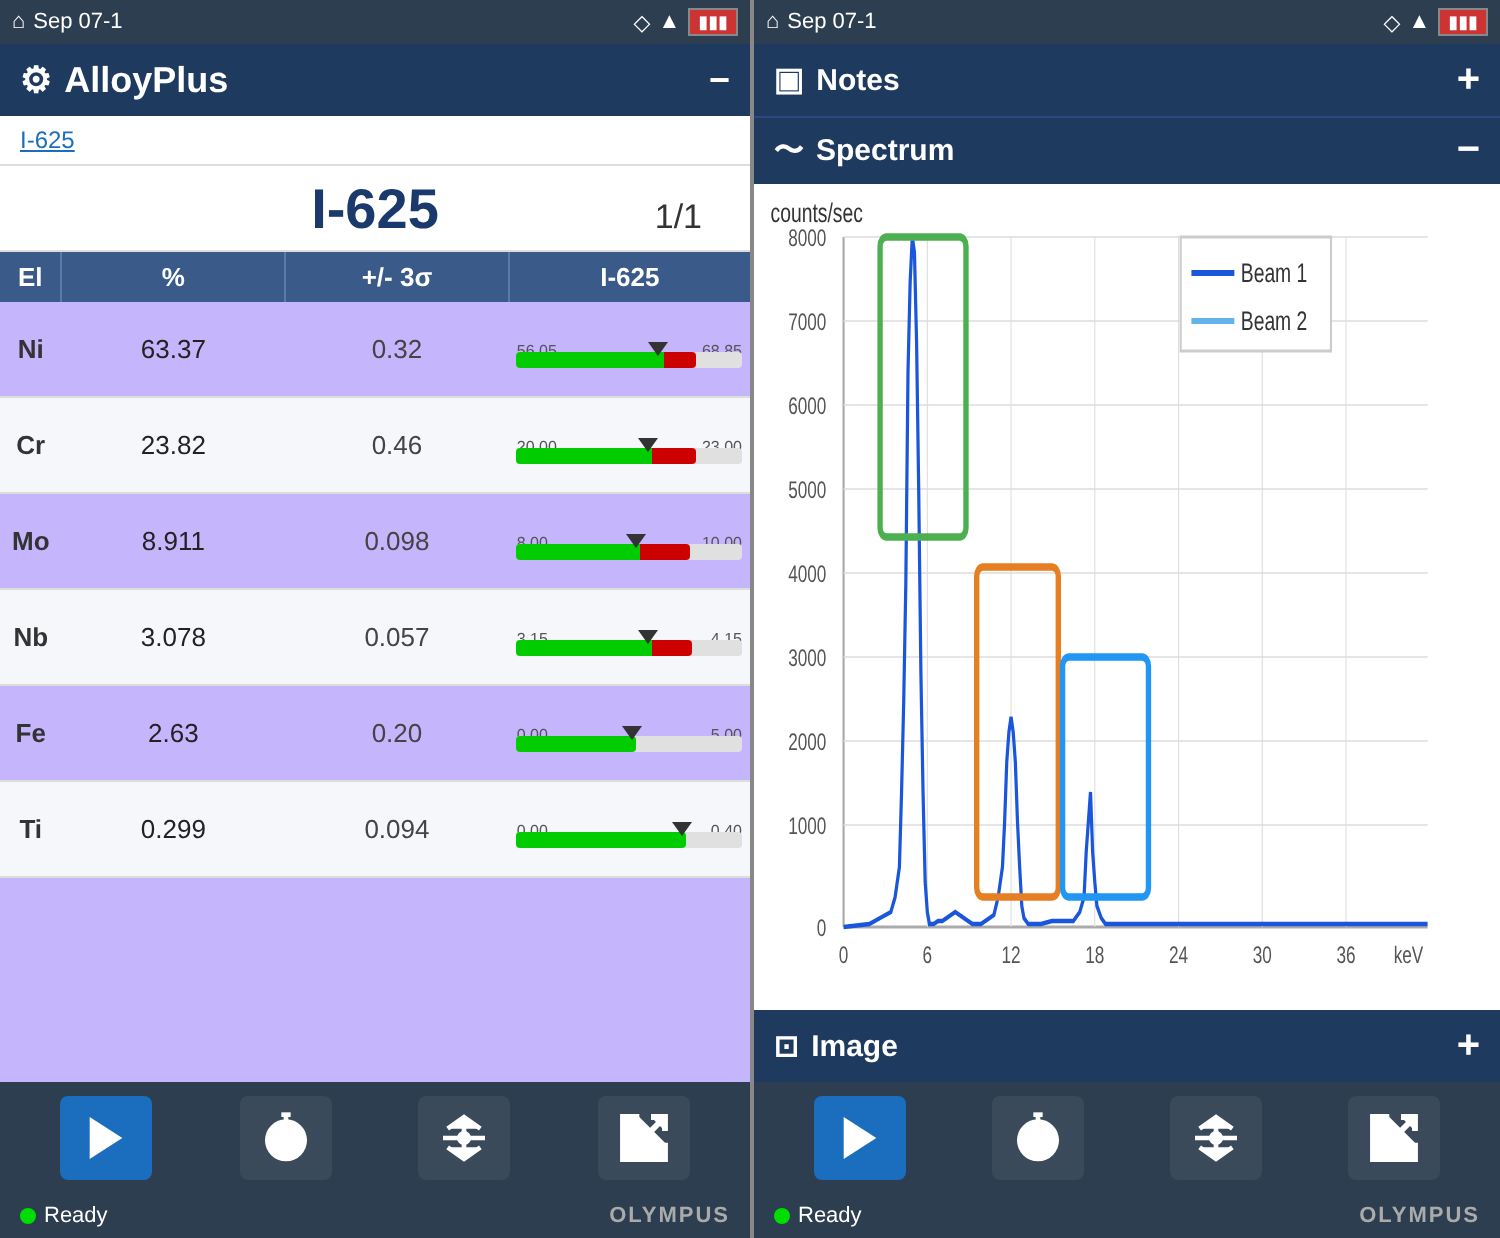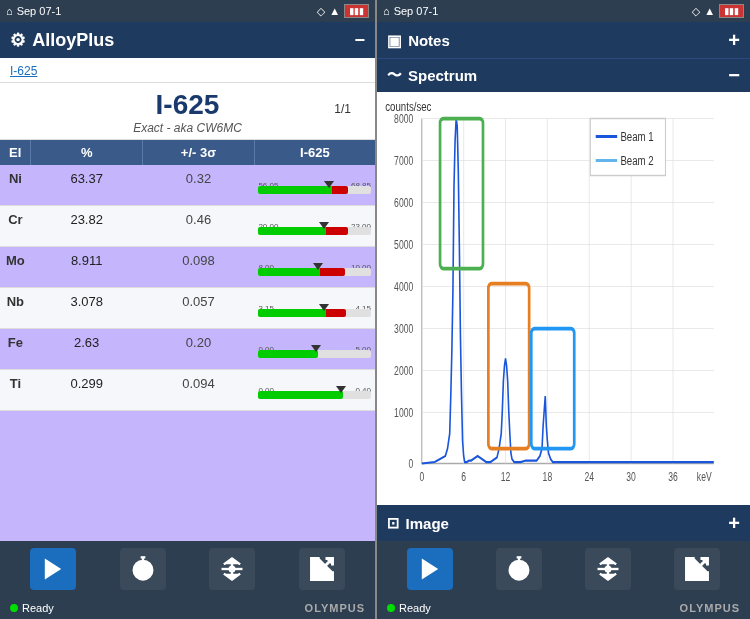--- a/index.html
+++ b/index.html
@@ -85,21 +85,21 @@
       border-bottom: 1px solid #ddd;
     }
     .alloy-name {
       font-size: 28px;
       font-weight: bold;
       color: #1a3a6e;
     }
     .alloy-fraction {
       position: absolute;
       right: 14px;
-      font-size: 12px;
+      font-size: 17px;
       color: #333;
       margin-top: 8px;
     }
     .alloy-subtitle {
       font-size: 12px;
       color: #555;
       font-style: italic;
     }
     .alloy-header-row {
       position: relative;
@@ -129,21 +129,21 @@
       font-weight: bold;
       border-right: 1px solid #5a7aaa;
     }
     thead th:last-child { border-right: none; }
 
     tbody tr {
       border-bottom: 1px solid #ddd;
     }
     tbody tr:nth-child(even) { background: #f5f7fa; }
     tbody td {
-      padding: 6px 6px;
+      padding: 16px 6px;
       text-align: center;
       vertical-align: top;
     }
     .el-col { font-weight: bold; color: #333; }
     .pct-col { color: #222; }
     .sigma-col { color: #444; }
     .bar-cell {
       padding: 2px 4px;
       vertical-align: middle;
     }
@@ -298,21 +298,20 @@
 
   <div class="alloy-breadcrumb">
     <a>I-625</a>
   </div>
 
   <div class="alloy-main" style="position:relative;">
     <div class="alloy-header-row">
       <span class="alloy-name">I-625</span>
       <span class="alloy-fraction">1/1</span>
     </div>
-    <div class="alloy-subtitle">Exact - aka CW6MC</div>
   </div>
 
   <div class="data-table">
     <table>
       <thead>
         <tr>
           <th style="width:30px;">El</th>
           <th>%</th>
           <th>+/- 3σ</th>
           <th>I-625</th>

